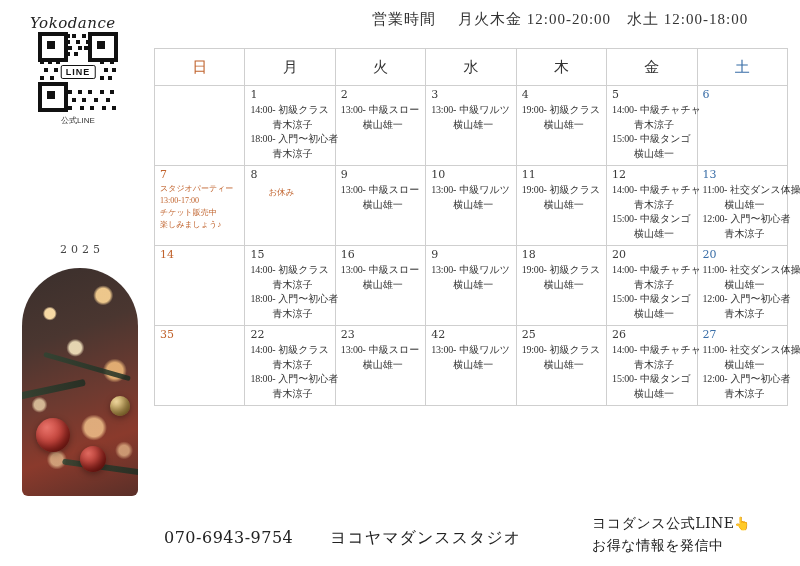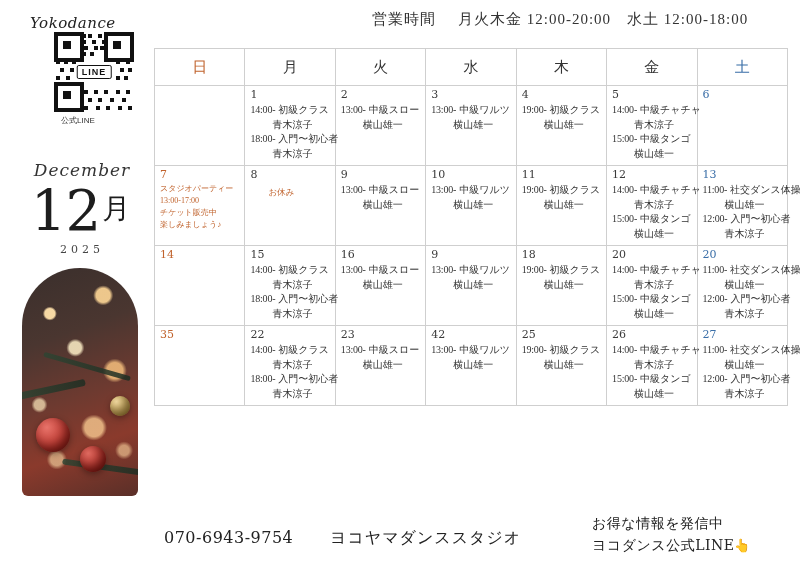--- a/index.html
+++ b/index.html
@@ -33,21 +33,21 @@
     position:absolute;
     left:30px; top:14px;
     font-family:"DejaVu Serif", serif;
     font-style:italic;
     font-size:15px;
     color:#222;
     letter-spacing:0.5px;
   }
   .qr-wrap{
     position:absolute;
-    left:54px; top:32px;
+    left:38px; top:32px;
     width:80px;height:80px;
   }
   .qr{
     width:80px;height:80px;
     position:relative;
     background:#ffffff;
   }
   .qr .m{position:absolute;background:#111;}
   .qr .finder{
     position:absolute;width:22px;height:22px;
@@ -285,24 +285,20 @@
       <div class="m" style="left:30px;top:74px;width:4px;height:4px;"></div>
       <div class="m" style="left:42px;top:74px;width:4px;height:4px;"></div>
       <div class="m" style="left:52px;top:74px;width:4px;height:4px;"></div>
       <div class="m" style="left:64px;top:74px;width:4px;height:4px;"></div>
       <div class="m" style="left:74px;top:74px;width:4px;height:4px;"></div>
       <div class="qr-line-badge">LINE</div>
     </div>
   </div>
   <div class="qr-caption">公式LINE</div>
 
-  <div class="month-en">December</div>
-  <div class="month-big">
-    <span>12</span><span class="kanji">月</span>
-  </div>
   <div class="year">2025</div>
 
   <div class="photo">
     <div class="branch" style="left:-6px;top:118px;width:70px;height:7px;transform:rotate(-12deg);"></div>
     <div class="branch" style="left:40px;top:196px;width:80px;height:6px;transform:rotate(8deg);"></div>
     <div class="branch" style="left:20px;top:96px;width:90px;height:5px;transform:rotate(16deg);"></div>
     <div class="ball red1"></div>
     <div class="ball red2"></div>
     <div class="ball gold"></div>
   </div>
@@ -545,15 +541,15 @@
             <div class="ev-line" style="margin-left: 22px;">青木涼子</div>
           </div>
         </td>
       </tr>
     </tbody>
 </table>
 
 <div class="phone">070-6943-9754</div>
 <div class="studio">ヨコヤマダンススタジオ</div>
 <div class="line-cta">
+  <div><span>ヨコダンス公式LINE</span><span class="finger">👆</span></div>
   <div>お得な情報を発信中</div>
-  <div><span>ヨコダンス公式LINE</span><span class="finger">👆</span></div>
 </div>
 
 </body></html>

